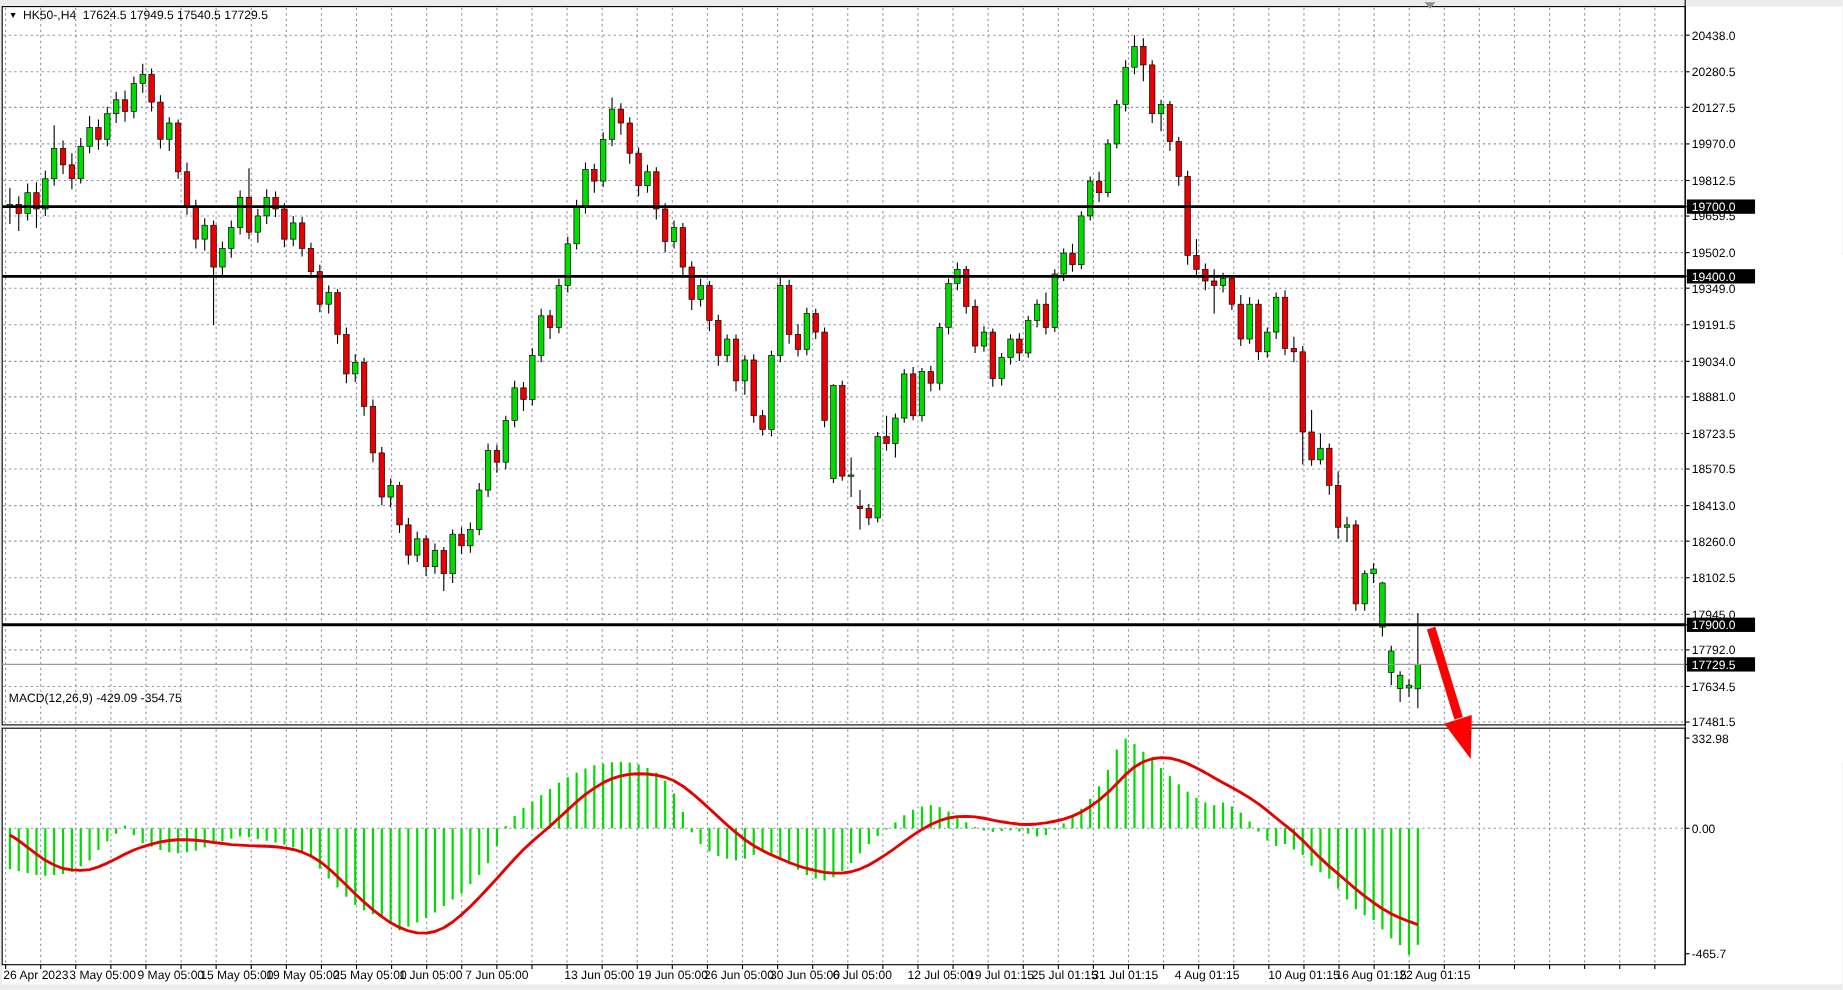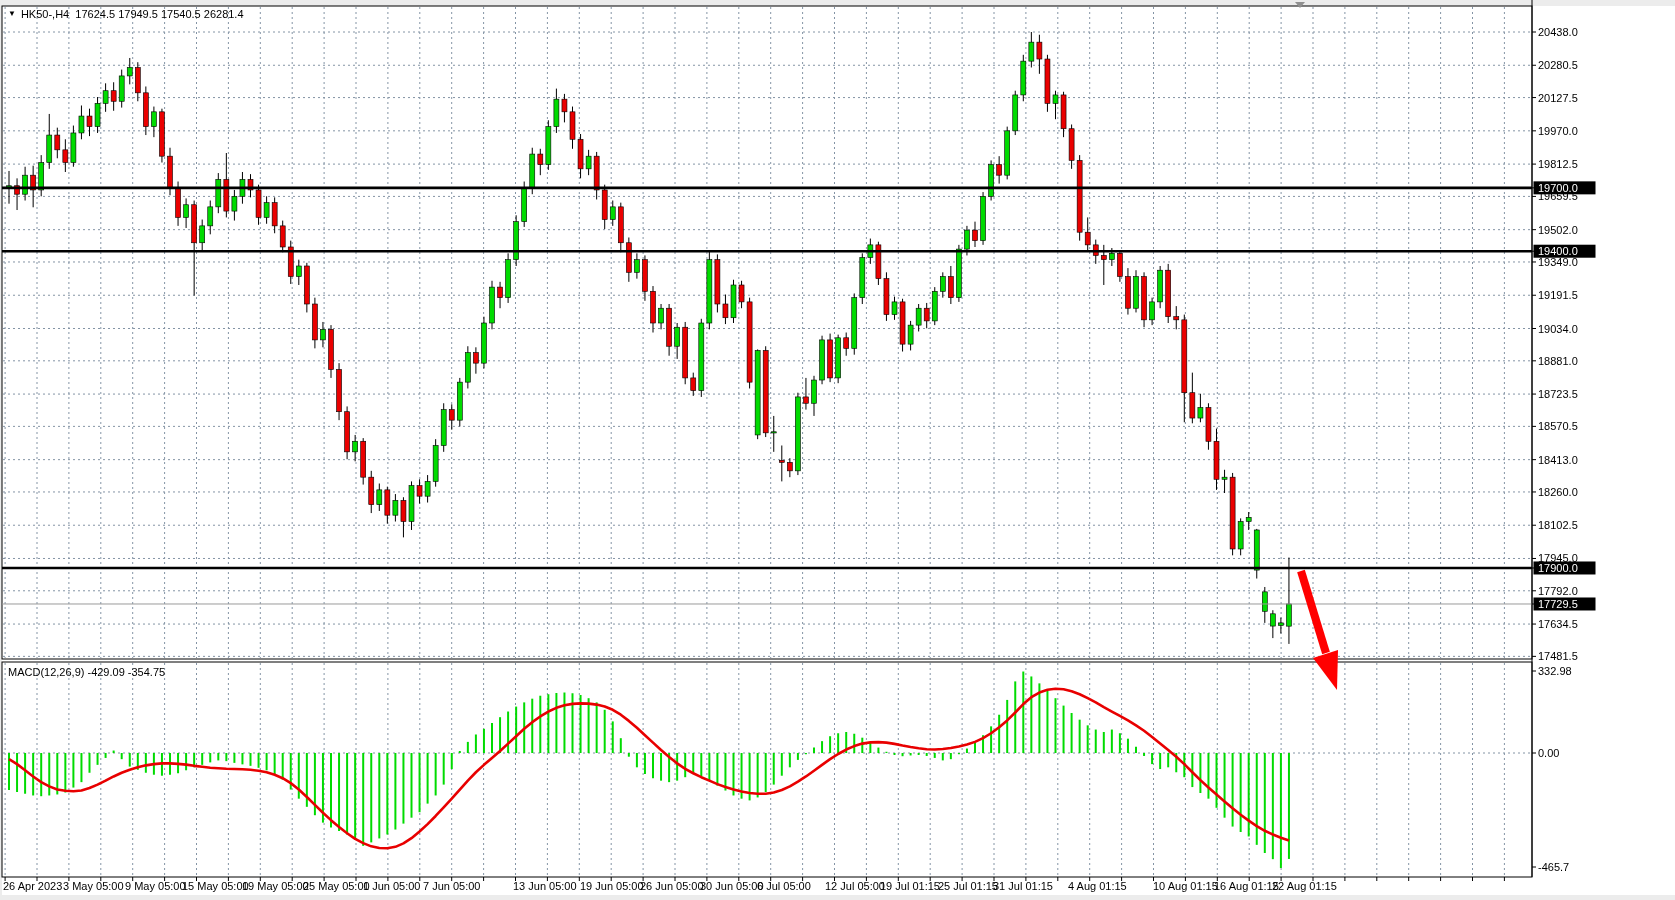--- a/index.html
+++ b/index.html
@@ -14,24 +14,24 @@
 </style>
 </head>
 <body>
 
 <div class="window">
   <div class="edge-top"></div>
   <div class="edge-left"></div>
 
   <div class="overlay-label" style="left:8px;top:8px;">
     <span class="dd-icon">▼</span>
-    <span>HK50-,H4  17624.5 17949.5 17540.5 26281.4</span>
+    <span>HK50-,H4  17624.5 17949.5 17540.5 17729.5</span>
   </div>
 
-  <div class="overlay-label" style="left:8px;top:666px;">
+  <div class="overlay-label" style="left:8px;top:629px;">
     <span>MACD(12,26,9) -429.09 -354.75</span>
   </div>
 
   <svg id="chart-svg" width="1675" height="900" viewBox="0 0 1675 900">
       <rect x="2" y="6" width="1530" height="653" fill="#FFFFFF" stroke="#000" stroke-width="1"></rect>
       <rect x="2" y="662" width="1530" height="215" fill="#FFFFFF" stroke="#000" stroke-width="1"></rect>
       <line x1="5.1" y1="7" x2="5.1" y2="658" stroke="#8494A5" stroke-width="1" stroke-dasharray="2,3"></line>
       <line x1="5.1" y1="663" x2="5.1" y2="876" stroke="#8494A5" stroke-width="1" stroke-dasharray="2,3"></line>
       <line x1="5.1" y1="877" x2="5.1" y2="881" stroke="#000" stroke-width="1"></line>
       <line x1="37" y1="7" x2="37" y2="658" stroke="#8494A5" stroke-width="1" stroke-dasharray="2,3"></line>

